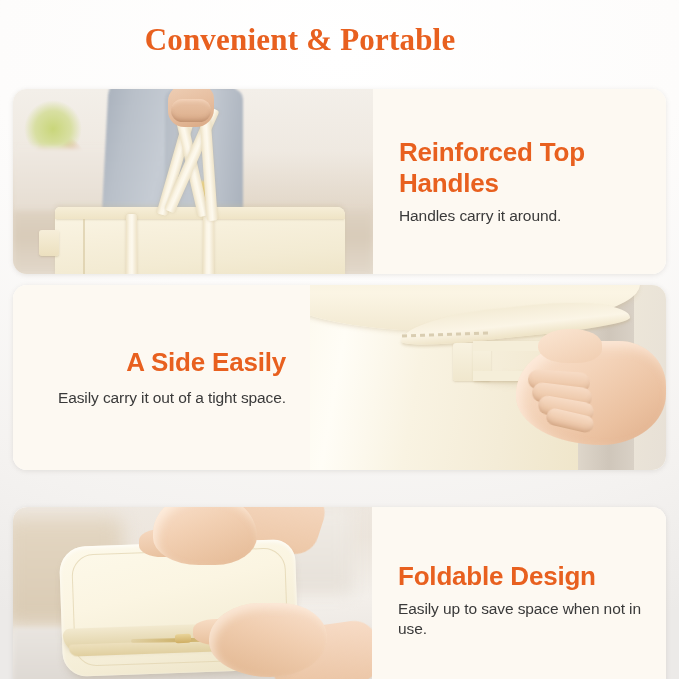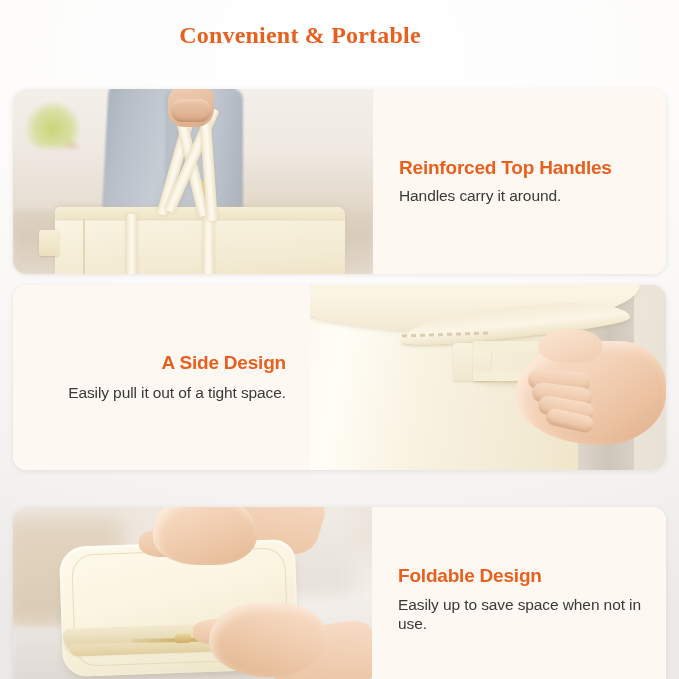--- a/index.html
+++ b/index.html
@@ -19,21 +19,21 @@
 
   
   .page-title {
     position: absolute;
     top: 22px;
     left: 0;
     width: 600px;
     text-align: center;
     font-family: "Liberation Serif", "DejaVu Serif", serif;
     font-weight: bold;
-    font-size: 24px;
+    font-size: 31px;
     letter-spacing: 0.2px;
     color: #e8601f;
     line-height: 1.15;
   }
 
   
   .panel {
     position: absolute;
     left: 13px;
     width: 653px;
@@ -53,21 +53,21 @@
   .textcol {
     flex: 1 1 auto;
     background: #fdf9f2;
     display: flex;
     flex-direction: column;
     justify-content: center;
     padding: 0 22px;
   }
 
   .feature-title {
-    font-size: 19px;
+    font-size: 26px;
     font-weight: bold;
     color: #e8601f;
     letter-spacing: -0.2px;
     line-height: 1.2;
     margin-bottom: 7px;
   }
   .feature-desc {
     font-size: 15.5px;
     color: #3a3a3a;
     line-height: 1.28;
@@ -403,22 +403,22 @@
     <div class="p2-handle"></div>
     <div class="p2-palm"></div>
     <div class="p2-thumb"></div>
     <div class="finger f2a"></div>
     <div class="finger f2b"></div>
     <div class="finger f2c"></div>
     <div class="finger f2d"></div>
   </div>
 
   <div class="textcol">
-    <div class="feature-title">A Side Design</div>
-    <div class="feature-desc">Easily pull it out of a tight space.</div>
+    <div class="feature-title">A Side Easily</div>
+    <div class="feature-desc">Easily carry it out of a tight space.</div>
   </div>
 
 </div>
 
 <div class="panel" id="panel-3">
 
   <div class="photo">
     <div class="p3-bg"></div>
     <div class="p3-blur1"></div>
     <div class="p3-blur2"></div>

